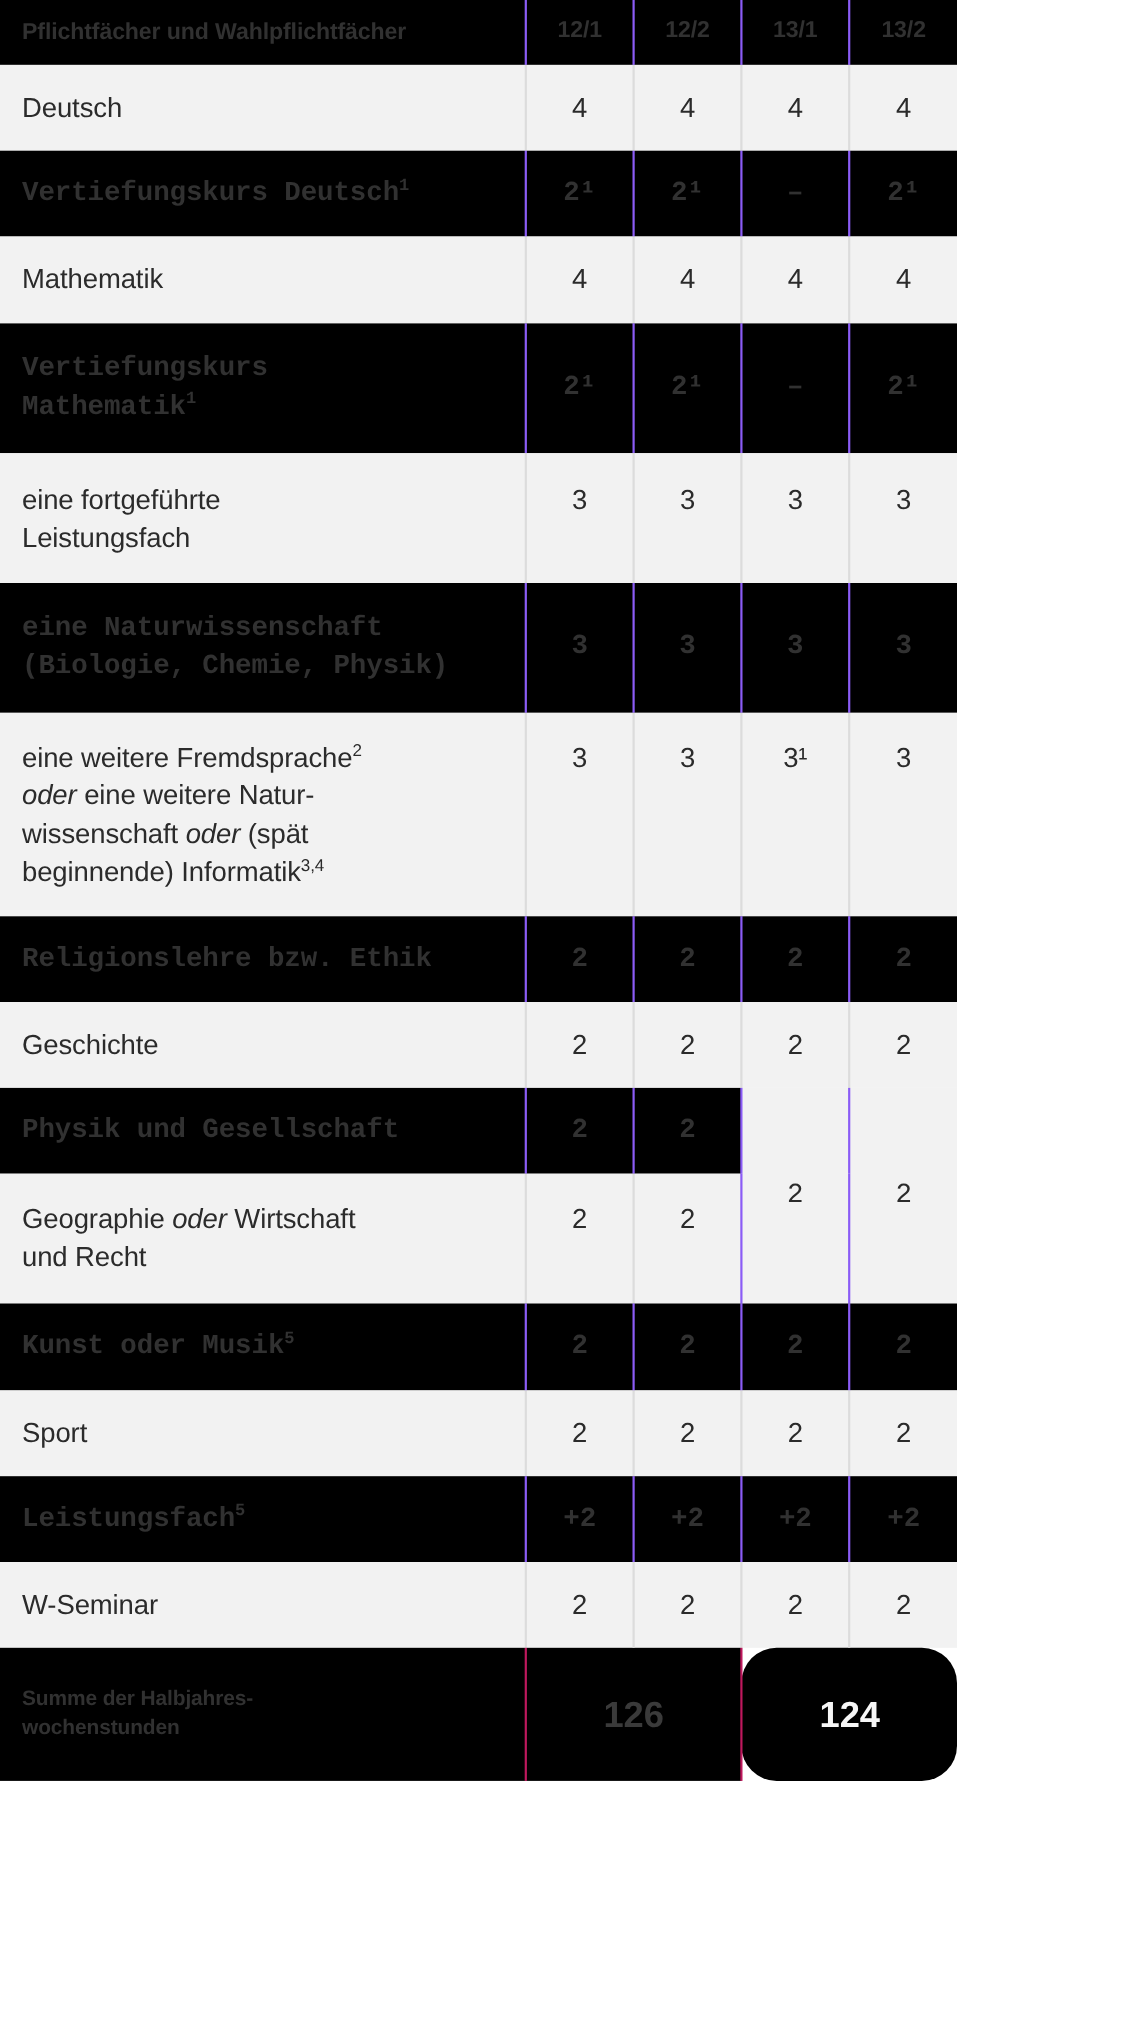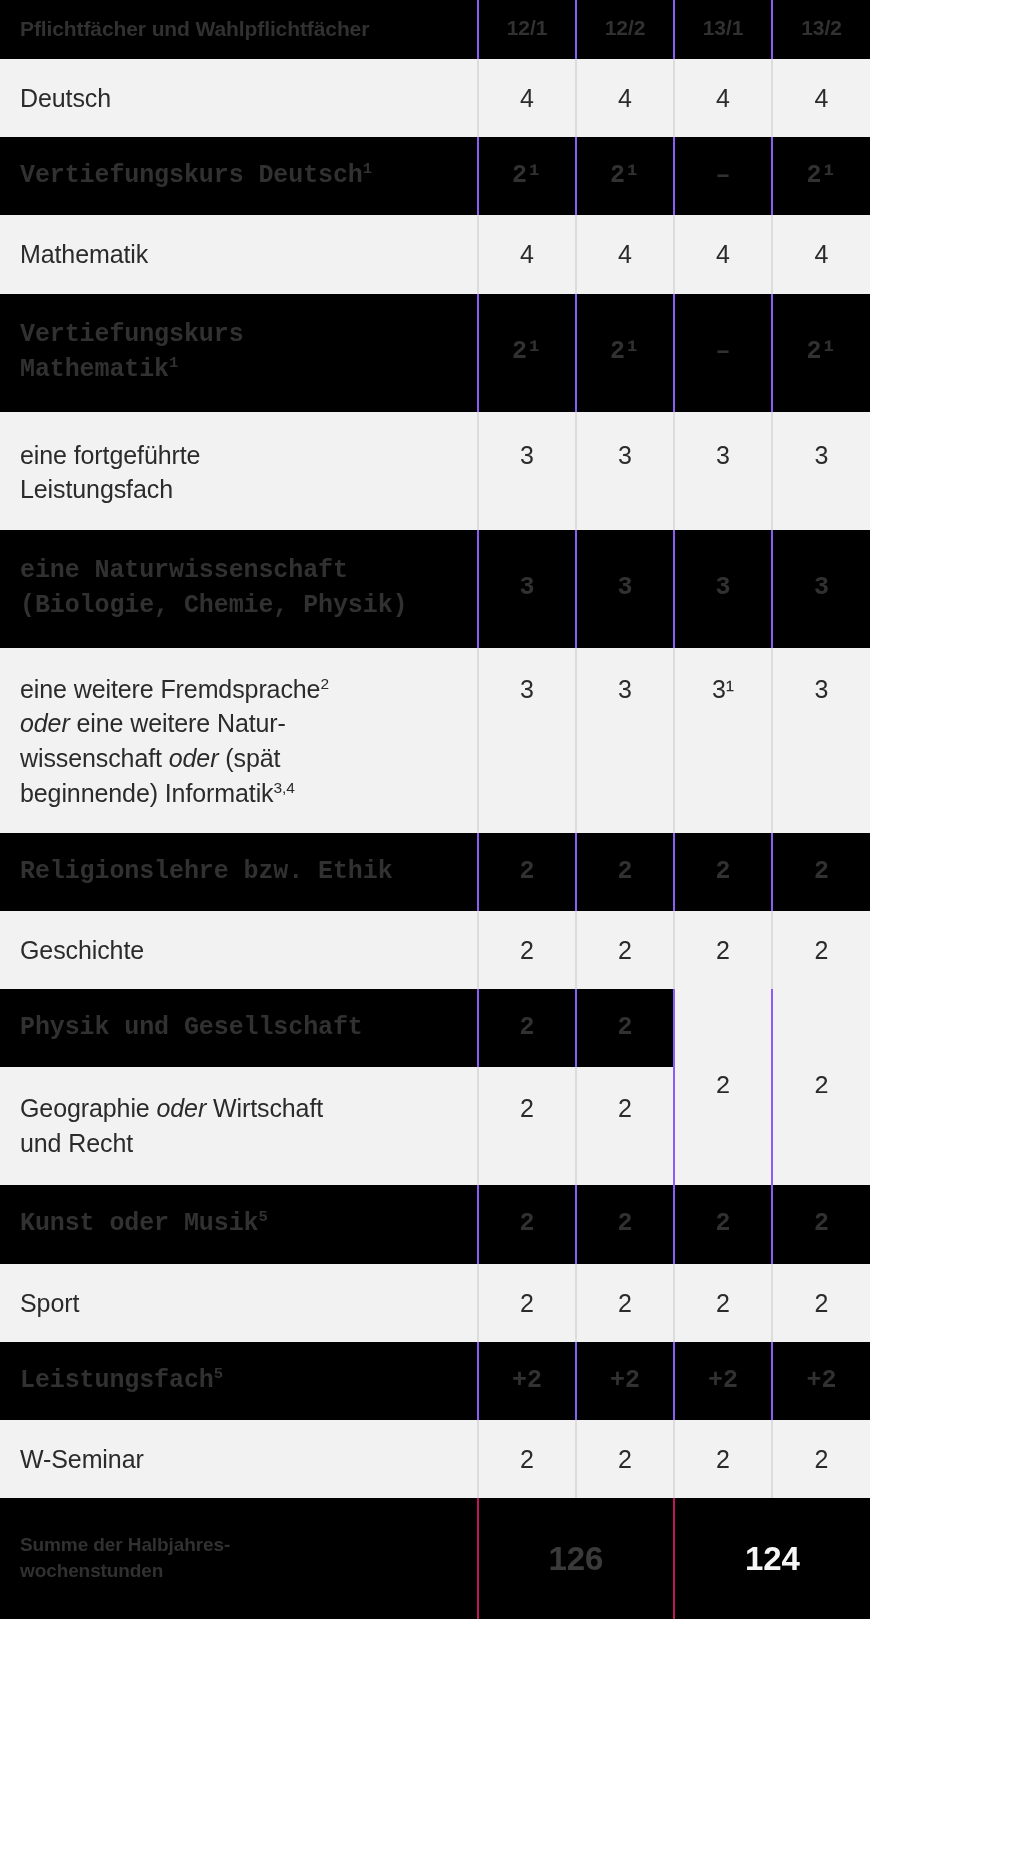--- a/index.html
+++ b/index.html
@@ -101,21 +101,21 @@
     font-size: 19px;
     padding: 34px 26px 34px 20px;
     line-height: 1.38;
   }
   tr.summary > td.sumval {
     text-align: center;
     font-size: 33px;
     border-left: 2px solid #be185d;
   }
   tr.summary > td.sumval.v1 { color: #3a3a3a; }
-  tr.summary > td.sumval.v2 { color: #f6f6f6; }
+  tr.summary > td.sumval.v2 { color: #f6f6f6; border-radius: 32px; }
 </style>
 </head>
 <body>
 
 <div id="table-wrap">
 <table class="fachtabelle">
   <colgroup>
     <col class="c-subject">
         <col class="c-term">
         <col class="c-term">

